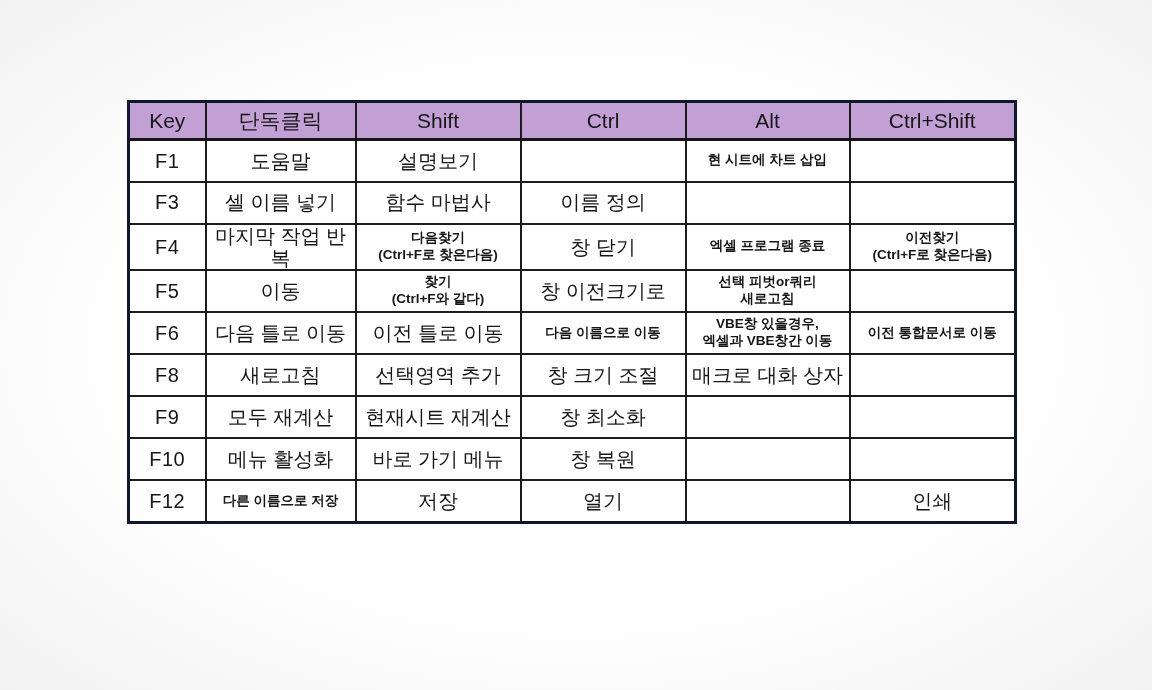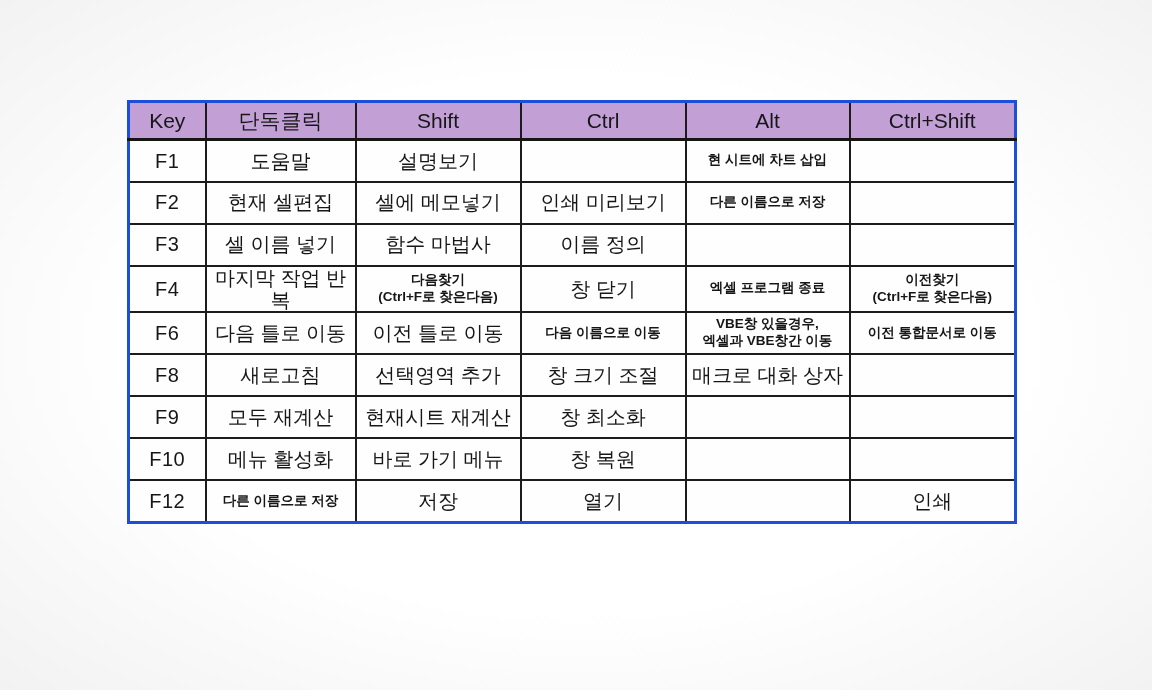--- a/index.html
+++ b/index.html
@@ -14,21 +14,21 @@
   }
   .table-wrap {
     position: absolute;
     left: 127px;
     top: 100px;
   }
   table.shortcuts {
     border-collapse: collapse;
     table-layout: fixed;
     width: 887px;
-    border: 3px solid #1d4ed8;
+    border: 3px solid #0f172a;
     background: #fefefe;
   }
   col.c-key   { width: 77px; }
   col.c-click { width: 150px; }
   col.c-shift { width: 165px; }
   col.c-ctrl  { width: 165px; }
   col.c-alt   { width: 164px; }
   col.c-cs    { width: 166px; }
   th, td {
     border: 2px solid #1c1c1c;
@@ -88,44 +88,46 @@
     <tbody>
         <tr>
           <td class="key-cell">F1</td>
           <td>도움말</td>
           <td>설명보기</td>
           <td></td>
           <td class="small">현 시트에 차트 삽입</td>
           <td></td>
         </tr>
         <tr>
-          <td class="key-cell">F2</td>
-          <td>현재 셀편집</td>
-          <td>셀에 메모넣기</td>
-          <td>인쇄 미리보기</td>
-          <td class="small">다른 이름으로 저장</td>
-          <td></td>
-        </tr>
-        <tr>
           <td class="key-cell">F3</td>
           <td>셀 이름 넣기</td>
           <td>함수 마법사</td>
           <td>이름 정의</td>
           <td></td>
           <td></td>
         </tr>
         <tr>
           <td class="key-cell">F4</td>
           <td>마지막 작업 반복</td>
           <td class="small">다음찾기
 (Ctrl+F로 찾은다음)</td>
           <td>창 닫기</td>
           <td class="small">엑셀 프로그램 종료</td>
           <td class="small">이전찾기
 (Ctrl+F로 찾은다음)</td>
+        </tr>
+        <tr>
+          <td class="key-cell">F5</td>
+          <td>이동</td>
+          <td class="small">찾기
+(Ctrl+F와 같다)</td>
+          <td>창 이전크기로</td>
+          <td class="small">선택 피벗or쿼리
+새로고침</td>
+          <td></td>
         </tr>
         <tr>
           <td class="key-cell">F6</td>
           <td>다음 틀로 이동</td>
           <td>이전 틀로 이동</td>
           <td class="small">다음 이름으로 이동</td>
           <td class="small">VBE창 있을경우,
 엑셀과 VBE창간 이동</td>
           <td class="small">이전 통합문서로 이동</td>
         </tr>

